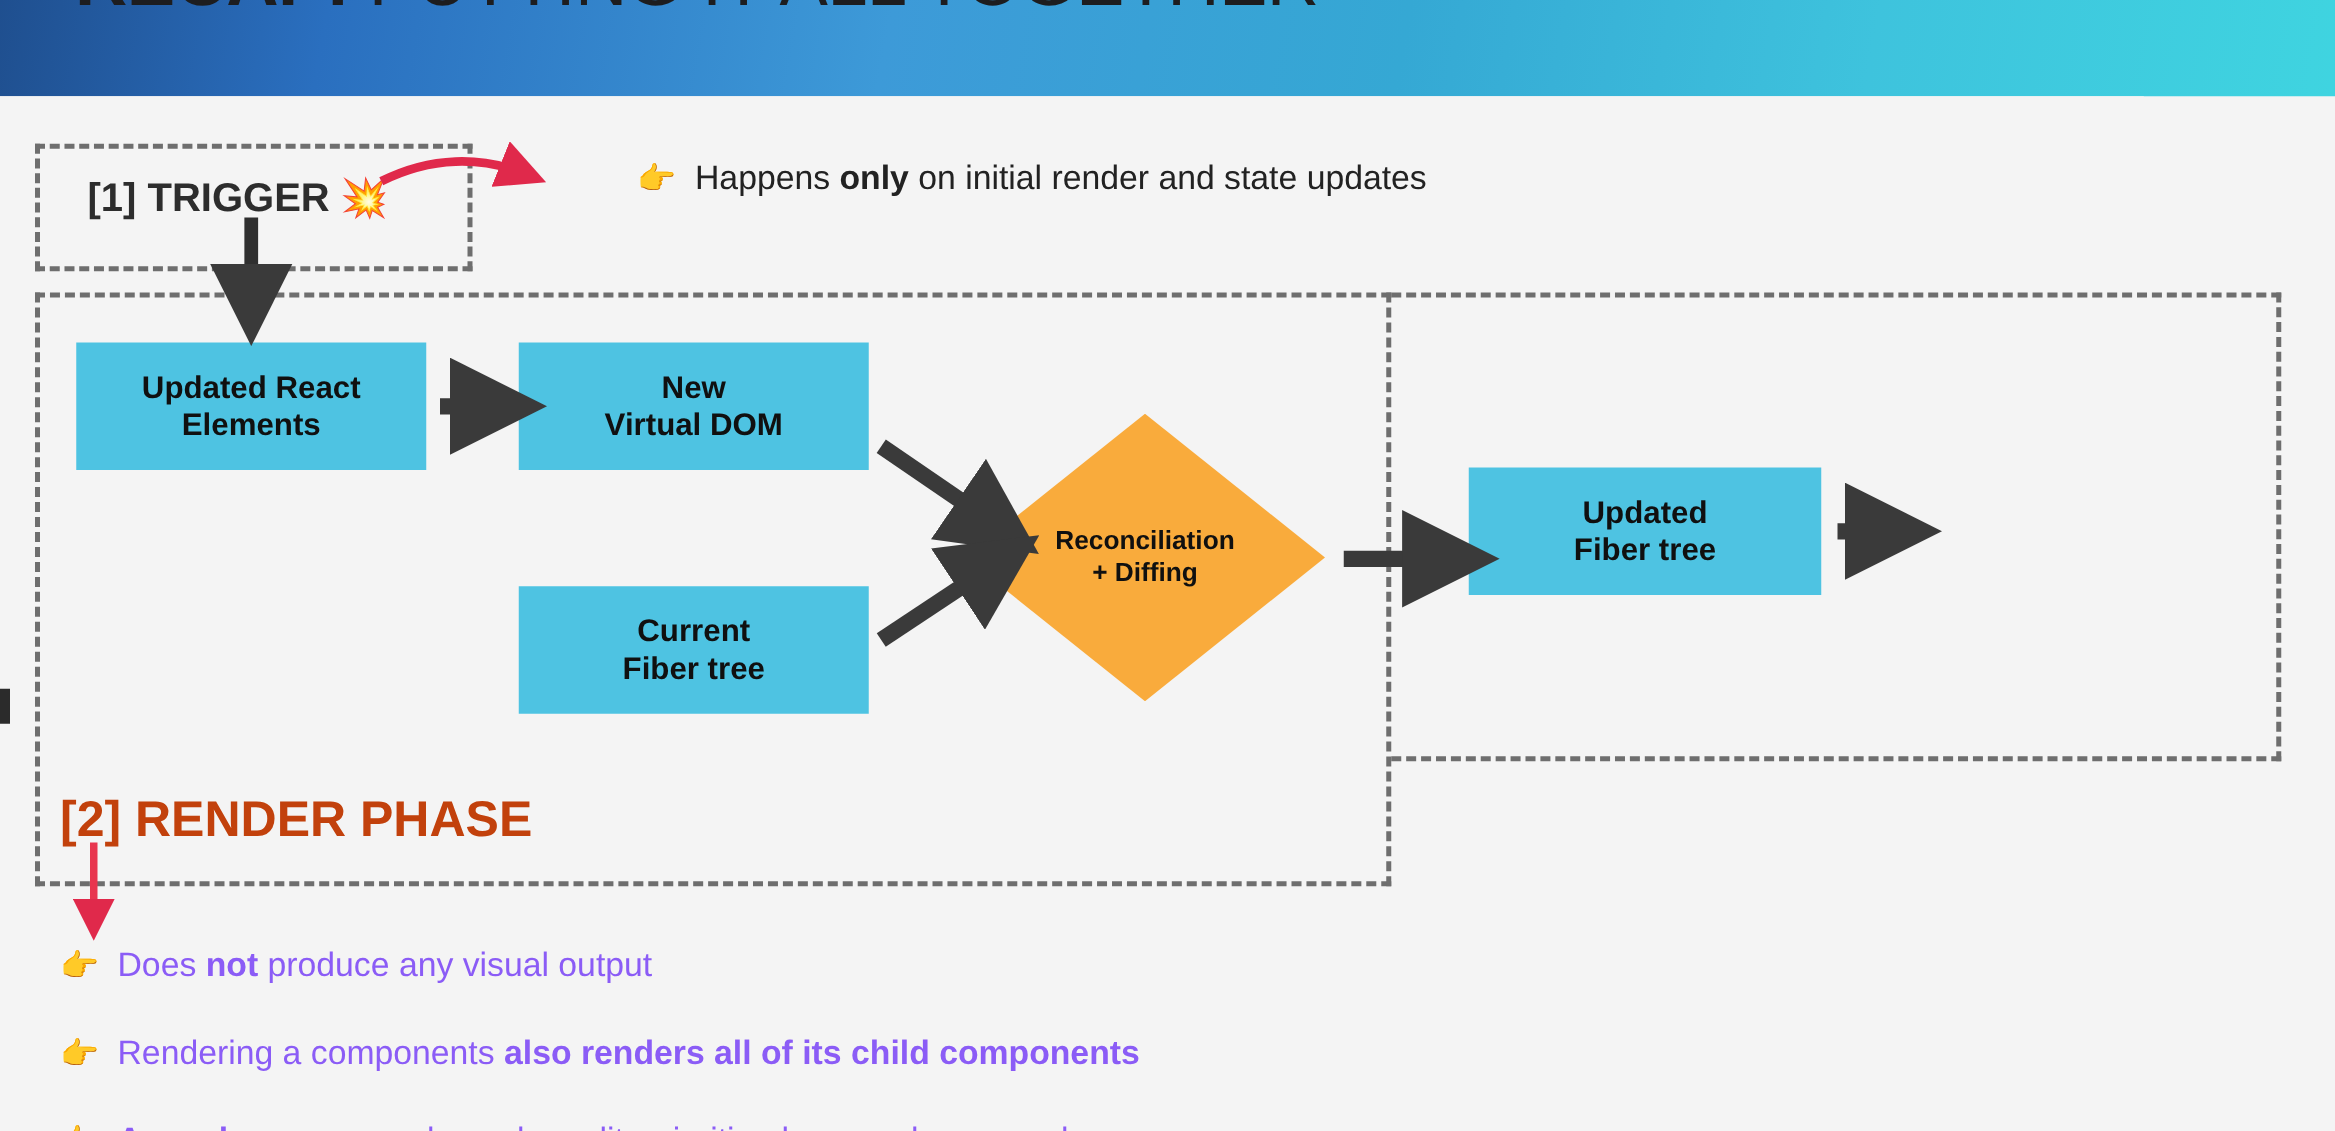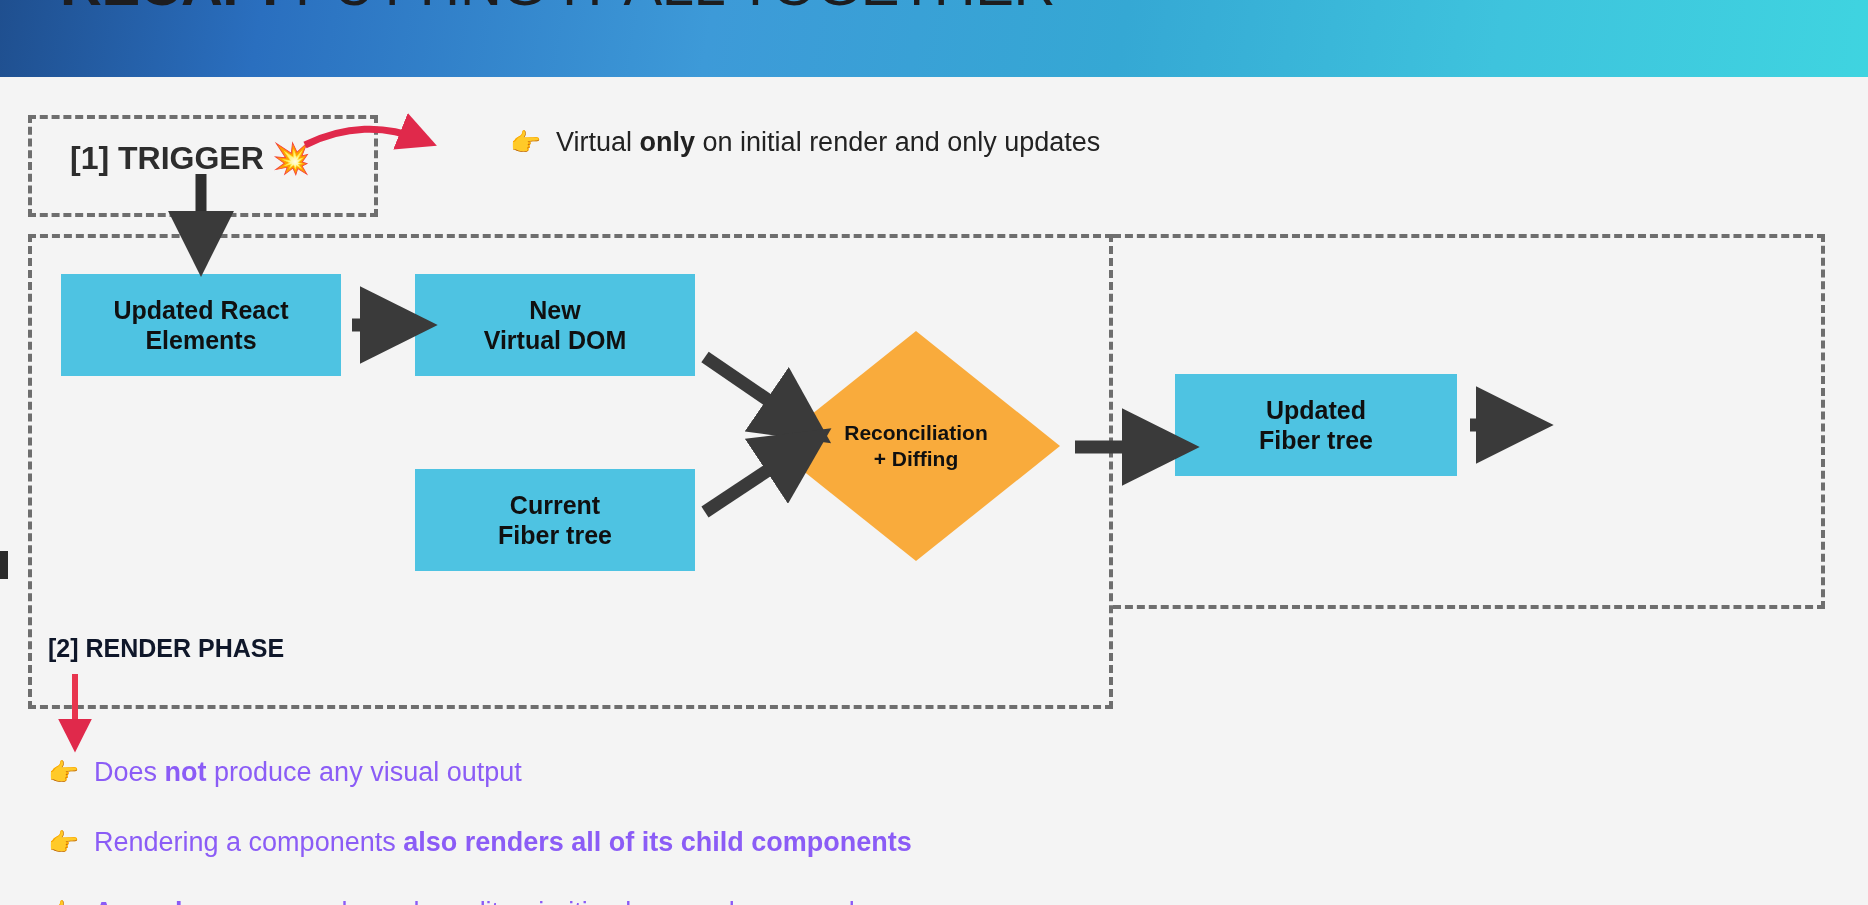--- a/index.html
+++ b/index.html
@@ -33,21 +33,21 @@
   #trigger-label{
     position:absolute;left:70px;top:63px;
     font-size:32px;font-weight:bold;color:#2d2d2d;white-space:nowrap;
   }
   #trigger-emoji{font-size:31px;}
 
   #render-box{left:28px;top:157px;width:1085px;height:475px;}
   #render-box-right{left:1113px;top:157px;width:712px;height:375px;border-left:none;}
   #render-label{
     position:absolute;left:48px;top:557px;
-    font-size:25px;font-weight:bold;color:#0f172a;white-space:nowrap;
+    font-size:40px;font-weight:bold;color:#c2410c;white-space:nowrap;
   }
 
   .node{
     position:absolute;background:#4ec3e2;color:#101010;
     display:flex;align-items:center;justify-content:center;text-align:center;
     font-size:25px;font-weight:bold;line-height:1.22;box-sizing:border-box;
   }
   #n-updated-react{left:61px;top:197px;width:280px;height:102px;}
   #n-new-vdom{left:415px;top:197px;width:280px;height:102px;}
   #n-current-fiber{left:415px;top:392px;width:280px;height:102px;}
@@ -134,21 +134,21 @@
 
     <path d="M1075,370 L1162,370" stroke="#3a3a3a" stroke-width="13" fill="none" marker-end="url(#mk-dark)"></path>
 
     <path d="M1470,348 L1516,348" stroke="#3a3a3a" stroke-width="13" fill="none" marker-end="url(#mk-dark)"></path>
 
     <path d="M75,597 L75,660" stroke="#e8354e" stroke-width="6" fill="none" marker-end="url(#mk-red)"></path>
   </svg>
 
   <div style="position:absolute;left:510px;top:50px;display:flex;align-items:baseline;">
     <span style="font-size:25px;width:46px;flex:none;">👉</span>
-    <span style="font-size:27px;color:#222;white-space:nowrap;"><span>Virtual </span><b>only</b><span> on initial render and only updates</span></span>
+    <span style="font-size:27px;color:#222;white-space:nowrap;"><span>Happens </span><b>only</b><span> on initial render and state updates</span></span>
   </div>
 
   <div id="bullets">
     <div class="bullet">
       <span class="hand">👉</span>
       <span class="btext"><span>Does </span><b>not</b><span> produce any visual output</span></span>
     </div>
     <div class="bullet">
       <span class="hand">👉</span>
       <span class="btext"><span>Rendering a components </span><b>also renders all of its child components</b><span></span></span>

